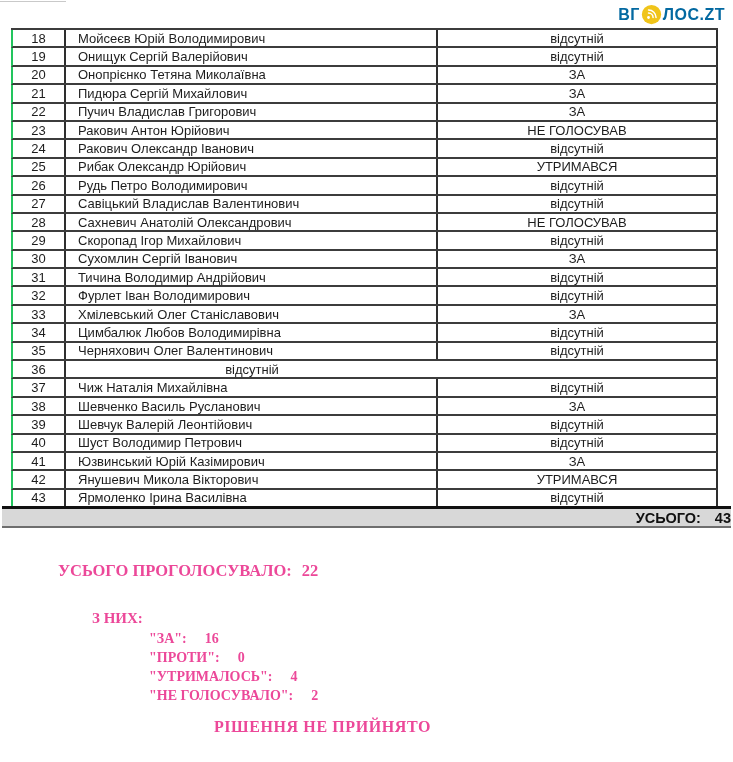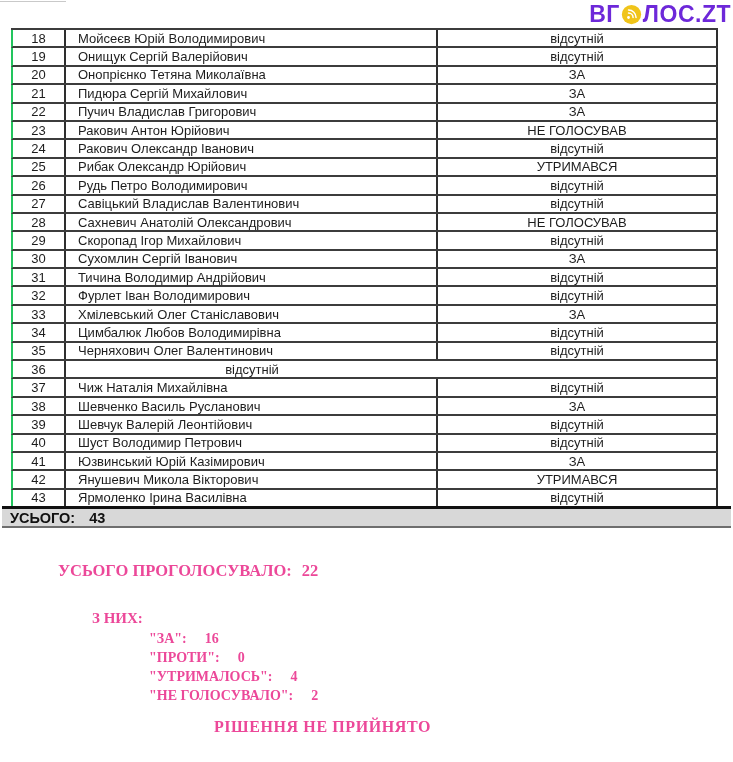--- a/index.html
+++ b/index.html
@@ -4,23 +4,23 @@
 <style>
   html,body { margin:0; padding:0; }
   body {
     width:733px; height:762px; background:#ffffff; position:relative;
     font-family:"Liberation Sans", sans-serif; overflow:hidden;
   }
   .artifact-line { position:absolute; left:0; top:1px; width:66px; height:1px; background:#c9c9c9; }
 
   
   .watermark {
-    position:absolute; top:2px; right:2px; height:25px;
+    position:absolute; top:2px; right:8px; height:25px;
     display:flex; align-items:center; line-height:1;
-    font-weight:bold; font-size:23px; letter-spacing:0.5px; color:#6d28d9;
+    font-weight:bold; font-size:16px; letter-spacing:0.5px; color:#0369a1;
     user-select:none;
   }
   .watermark svg { width:21px; height:21px; margin:0 1px; display:block; }
 
   
   .vote-table {
     position:absolute; left:11px; top:28px; width:707px;
     border-top:2px solid #3c3c3c;
   }
   .trow {
@@ -35,22 +35,22 @@
   }
   .c-no   { justify-content:center; border-right:2px solid #2e2e2e; }
   .c-name { padding-left:12px; border-right:2px solid #2e2e2e; }
   .c-vote { justify-content:center; }
 
   
   .total-row {
     position:absolute; left:2px; top:506px; width:729px; height:22px;
     box-sizing:border-box; background:#d8d8d8;
     border-top:3px solid #111111; border-bottom:2px solid #6e6e6e;
-    display:flex; align-items:center; padding-left:8px;
-    font-weight:bold; font-size:14.5px; color:#111;
+    display:flex; align-items:center; padding-left:28px;
+    font-weight:bold; font-size:14.5px; color:#111;justify-content:flex-end;
   }
   .total-row .tval { margin-left:14px; }
 
   
   .serif { font-family:"Liberation Serif", serif; font-weight:bold; color:#ec4899; }
   .sum-line1 { position:absolute; left:58px; top:561px; font-size:16.5px; }
   .sum-line1 .sval { margin-left:10px; }
   .sum-of-them { position:absolute; left:92px; top:610px; font-size:15px; }
   .sum-items { position:absolute; left:149px; top:630px; font-size:14px; }
   .sum-item { height:18.8px; display:flex; align-items:center; }

